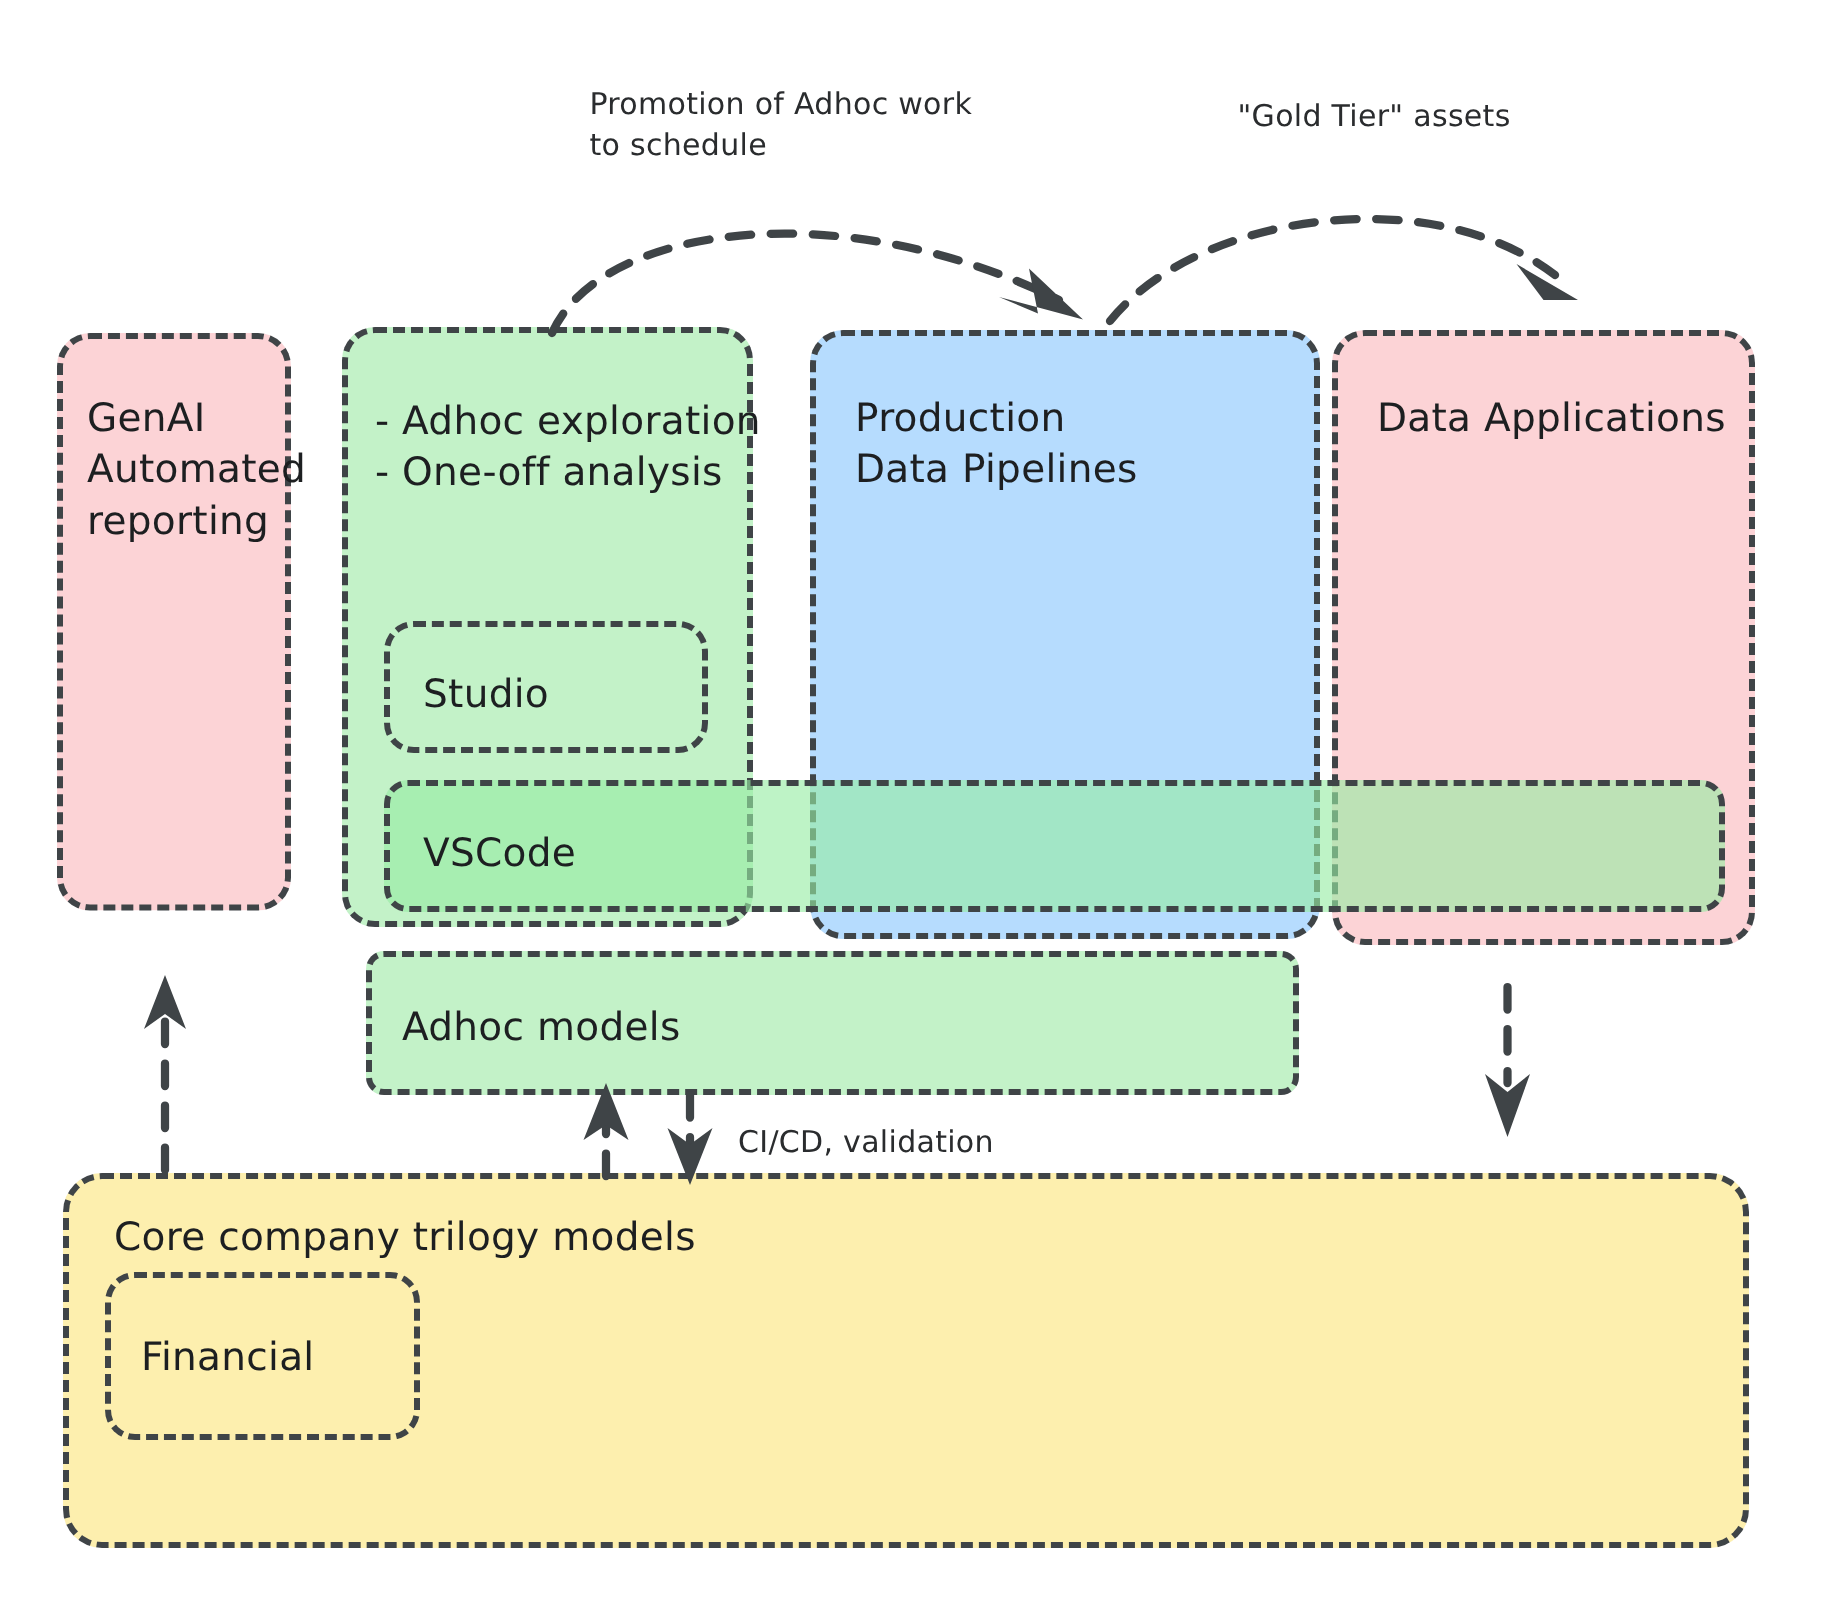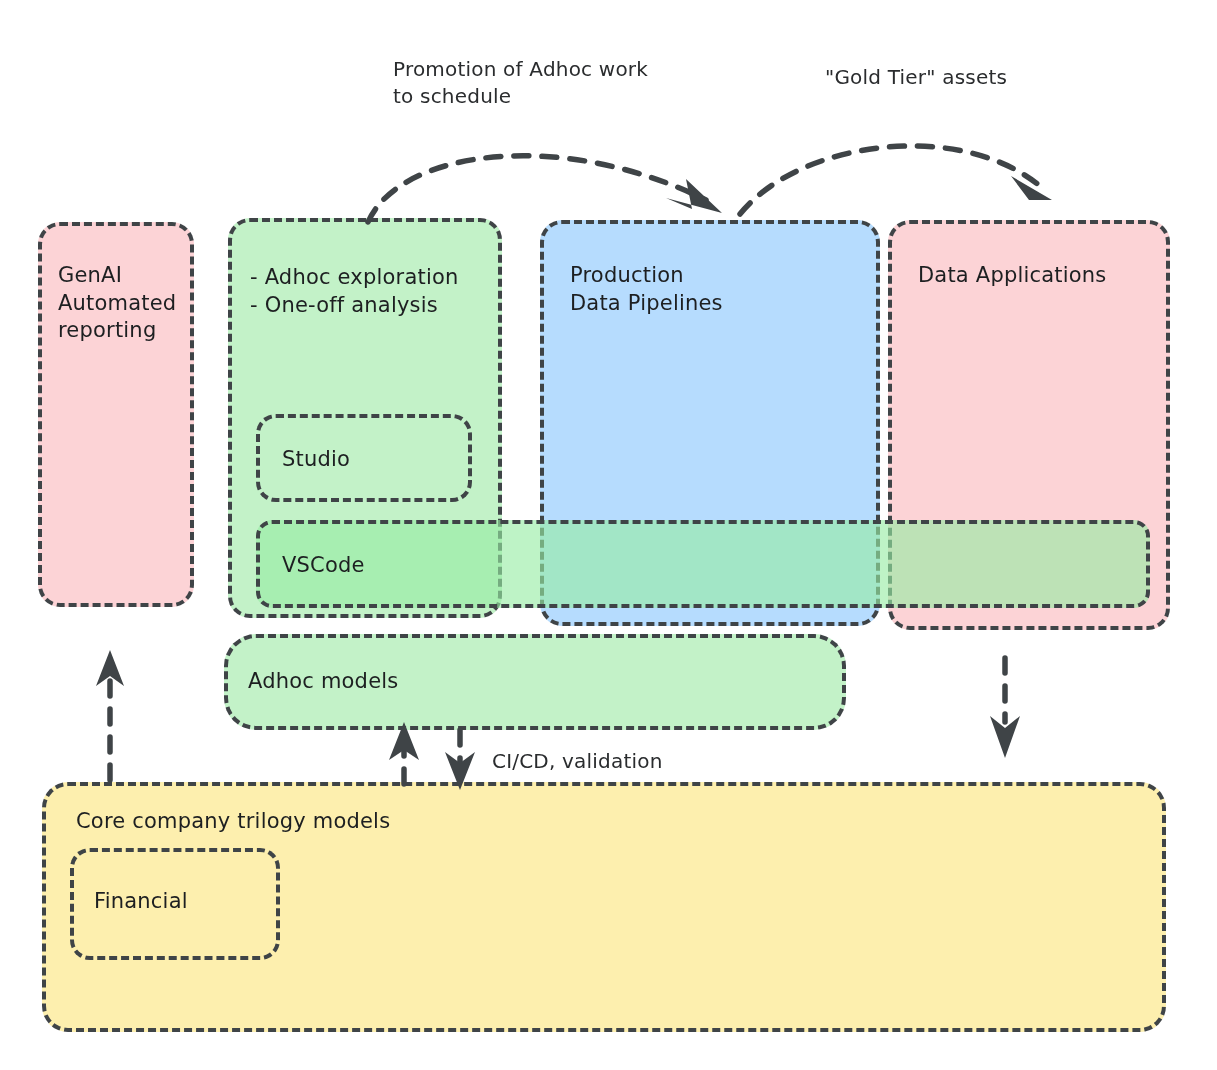--- a/index.html
+++ b/index.html
@@ -12,21 +12,21 @@
 
   .box{
     position:absolute;box-sizing:border-box;
     border:4px dashed #3f4447;
     border-radius:22px;
   }
   .label{
     position:absolute;
     color:#1d1f21;
     font-family:"DejaVu Sans","Liberation Sans",sans-serif;
-    font-size:21px;
+    font-size:26px;
     line-height:1.32;
     white-space:pre;
     letter-spacing:.2px;
   }
   .annot{
     position:absolute;
     color:#2a2c2e;
     font-size:20px;
     line-height:1.35;
     white-space:pre;
@@ -78,21 +78,21 @@
 
   <div class="box fill-green" style="left:256px;top:414px;width:216px;height:88px;border-radius:20px;">
     <div class="label" style="left:22px;top:28px;">Studio</div>
   </div>
 
 
   <div class="box fill-green-t" style="left:256px;top:520px;width:894px;height:88px;border-radius:16px;">
     <div class="label" style="left:22px;top:28px;">VSCode</div>
   </div>
 
-  <div class="box fill-green" style="left:224px;top:634px;width:622px;height:96px;border-radius:32px;">
+  <div class="box fill-green" style="left:244px;top:634px;width:622px;height:96px;border-radius:12px;">
     <div class="label" style="left:20px;top:30px;">Adhoc models</div>
   </div>
 
   <div class="box fill-yellow" style="left:42px;top:782px;width:1124px;height:250px;border-radius:26px;">
     <div class="label" style="left:30px;top:22px;">Core company trilogy models</div>
 
     <div class="box fill-yellow" style="left:24px;top:62px;width:210px;height:112px;border-radius:20px;">
       <div class="label" style="left:20px;top:36px;">Financial</div>
     </div>
 

